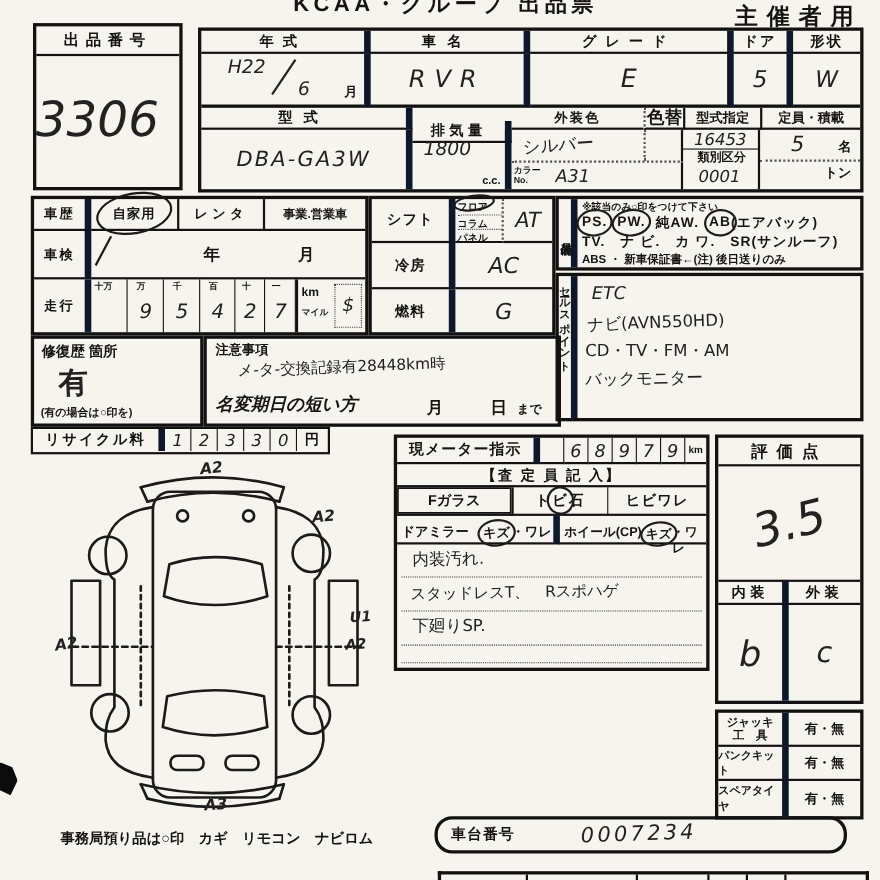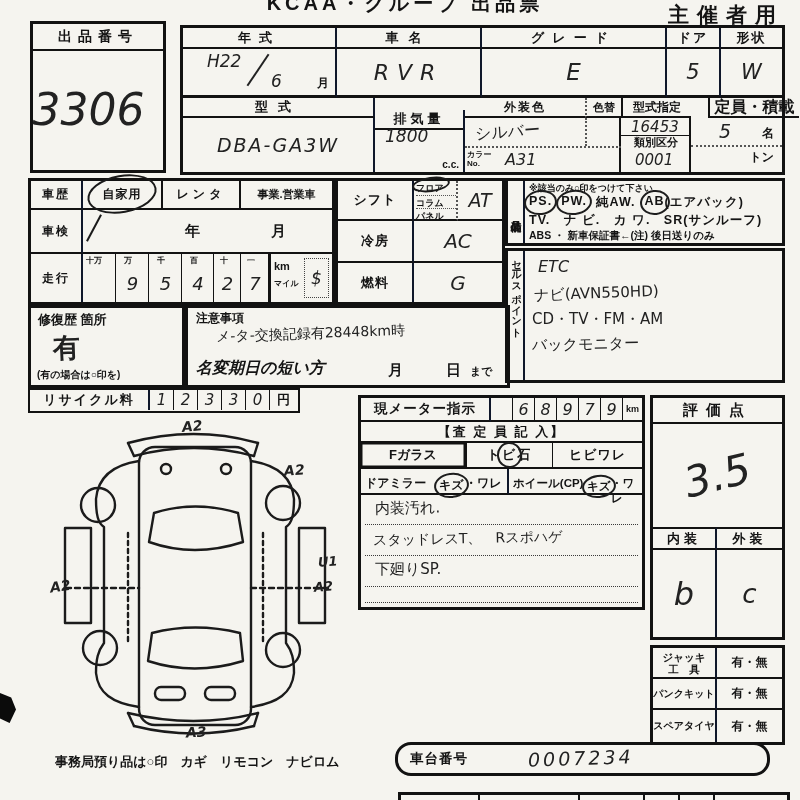--- a/index.html
+++ b/index.html
@@ -5,21 +5,21 @@
   html,body{margin:0;padding:0;width:800px;height:800px;overflow:hidden;background:#f5f4ef;}
   #sheet{position:relative;width:800px;height:800px;background:#f5f4ef;overflow:hidden;
          font-family:"Liberation Sans","DejaVu Sans",sans-serif;color:#141414;}
   .abs{position:absolute;box-sizing:border-box;}
   .box{position:absolute;box-sizing:border-box;border:3px solid #121212;}
   .cell{position:absolute;box-sizing:border-box;}
   .ctr{display:flex;align-items:center;justify-content:center;}
   .b{font-weight:bold;}
   .ls1{letter-spacing:1px;}.ls2{letter-spacing:2px;}.ls4{letter-spacing:4px;}
   .ls6{letter-spacing:6px;}.ls8{letter-spacing:8px;}.ls10{letter-spacing:10px;}
-  .br2{border-right:2px solid #0f172a;}
+  .br2{border-right:6px solid #0f172a;}
   .br1{border-right:1.5px solid #121212;text-align:right;}
   .bb2{border-bottom:2px solid #121212;}
   .bb3{border-bottom:3px solid #121212;}
   .hw{font-family:"DejaVu Sans",sans-serif;font-style:italic;color:#222;}
   .hwj{font-family:"DejaVu Sans",sans-serif;color:#222;}
   .vert{writing-mode:vertical-rl;text-orientation:upright;}
   .circled{position:relative;display:inline-block;}
   .circled::after{content:'';position:absolute;left:-5px;right:-5px;top:-4px;bottom:-4px;
       border:2px solid #1d1d1d;border-radius:50%;transform:rotate(-7deg);}
   .dotline{position:absolute;border-bottom:1.6px dotted #3a3a3a;left:4px;right:4px;}
@@ -53,23 +53,23 @@
       <span class="abs b" style="right:6px;bottom:3px;font-size:12px;">月</span>
     </div>
     <div class="cell ctr hw br2 bb3 ls8" style="left:154px;top:21px;width:145px;height:49px;font-size:22px;">RVR</div>
     <div class="cell ctr hw br2 bb3" style="left:299px;top:21px;width:185px;height:49px;font-size:23px;">E</div>
     <div class="cell ctr hw br2 bb3" style="left:484px;top:21px;width:54px;height:49px;font-size:21px;">5</div>
     <div class="cell ctr hw bb3" style="left:538px;top:21px;width:61px;height:49px;font-size:21px;">W</div>
 
     <div class="cell ctr b br2 bb2 ls10" style="left:0;top:70px;width:192px;height:20px;font-size:13px;">型式</div>
     <div class="cell ctr b br2 bb2 ls4" style="left:192px;top:82px;width:90px;height:20px;font-size:13px;">排気量</div>
     <div class="cell ctr b bb2 ls2" style="left:282px;top:70px;width:120px;height:20px;font-size:12px;">外装色</div>
-    <div class="cell ctr b bb2" style="left:402px;top:70px;width:36px;height:20px;font-size:11px;border-left:2px dotted #555;">色替</div>
+    <div class="cell ctr b bb2" style="left:402px;top:70px;width:36px;height:20px;font-size:16px;border-left:2px dotted #555;">色替</div>
     <div class="cell ctr b bb2" style="left:438px;top:70px;width:70px;height:20px;font-size:12px;border-left:2px solid #121212;">型式指定</div>
-    <div class="cell ctr b bb2 br0" style="left:525px;top:70px;width:91px;height:20px;font-size:16px;border-left:2px solid #121212;">定員・積載</div>
+    <div class="cell ctr b bb2 br0" style="left:508px;top:70px;width:91px;height:20px;font-size:12px;border-left:2px solid #121212;">定員・積載</div>
 
     <div class="cell ctr hw br2 ls2" style="left:0;top:90px;width:192px;height:54px;font-size:19px;">DBA-GA3W</div>
     <div class="cell br2" style="left:192px;top:90px;width:90px;height:54px;">
       <span class="abs hw" style="left:10px;top:8px;font-size:17px;">1800</span>
       <span class="abs b" style="right:4px;bottom:2px;font-size:10px;">c.c.</span>
     </div>
     <div class="cell" style="left:282px;top:90px;width:156px;height:54px;border-right:2px solid #121212;">
       <span class="abs hwj" style="left:10px;top:4px;font-size:16px;transform:rotate(-4deg);">シルバー</span>
       <span class="abs" style="left:120px;top:0;width:0;height:28px;border-left:2px dotted #555;"></span>
       <div class="abs" style="left:0;top:28px;width:156px;height:26px;border-top:2px dotted #555;">

